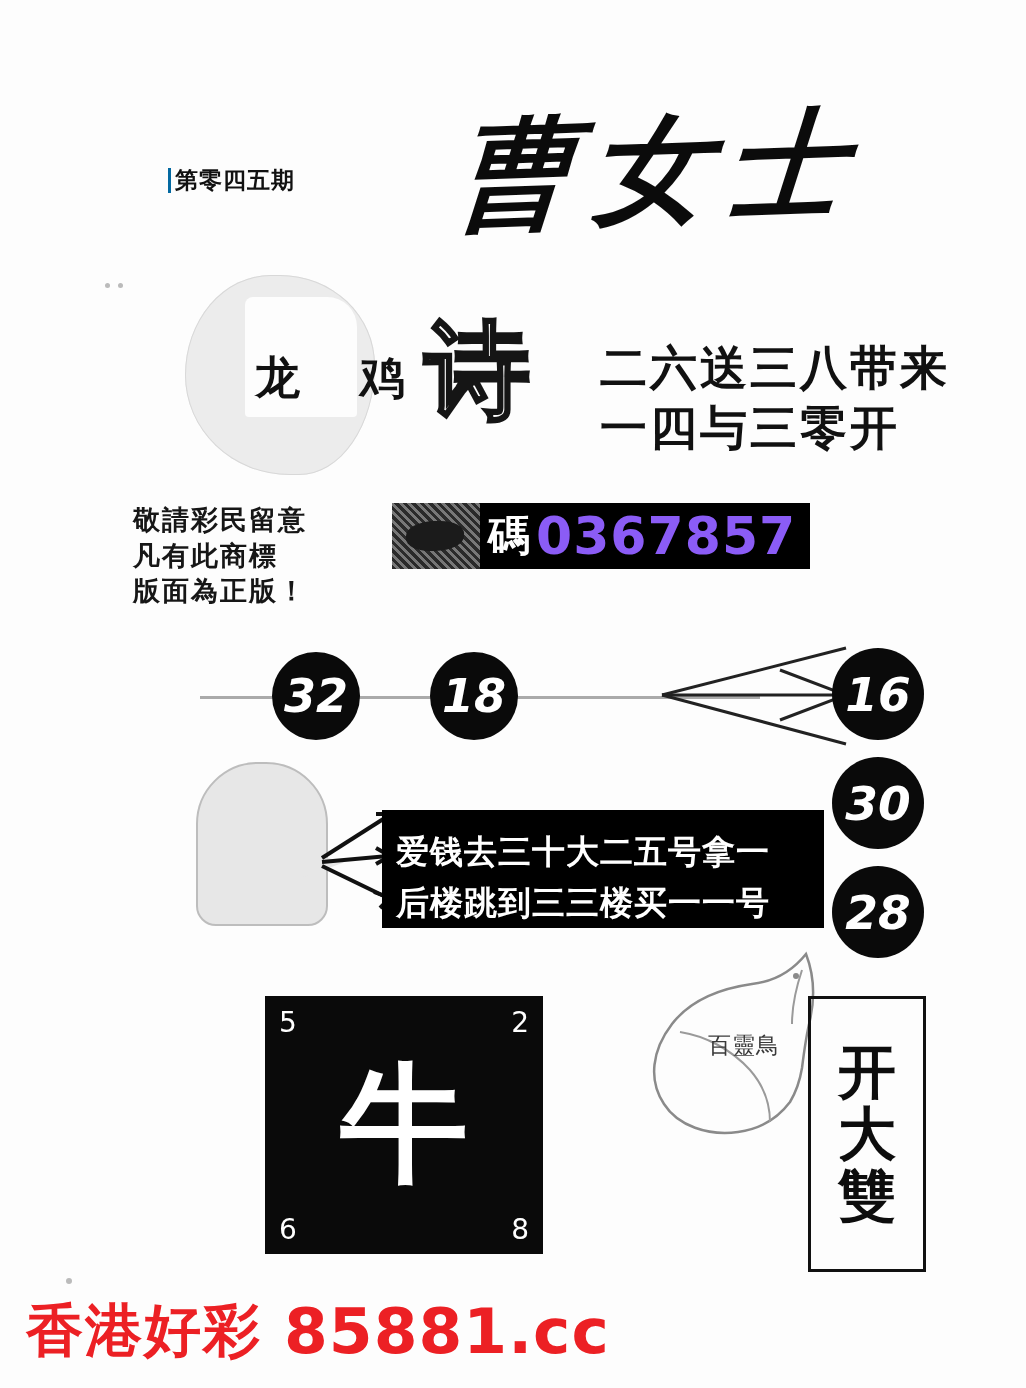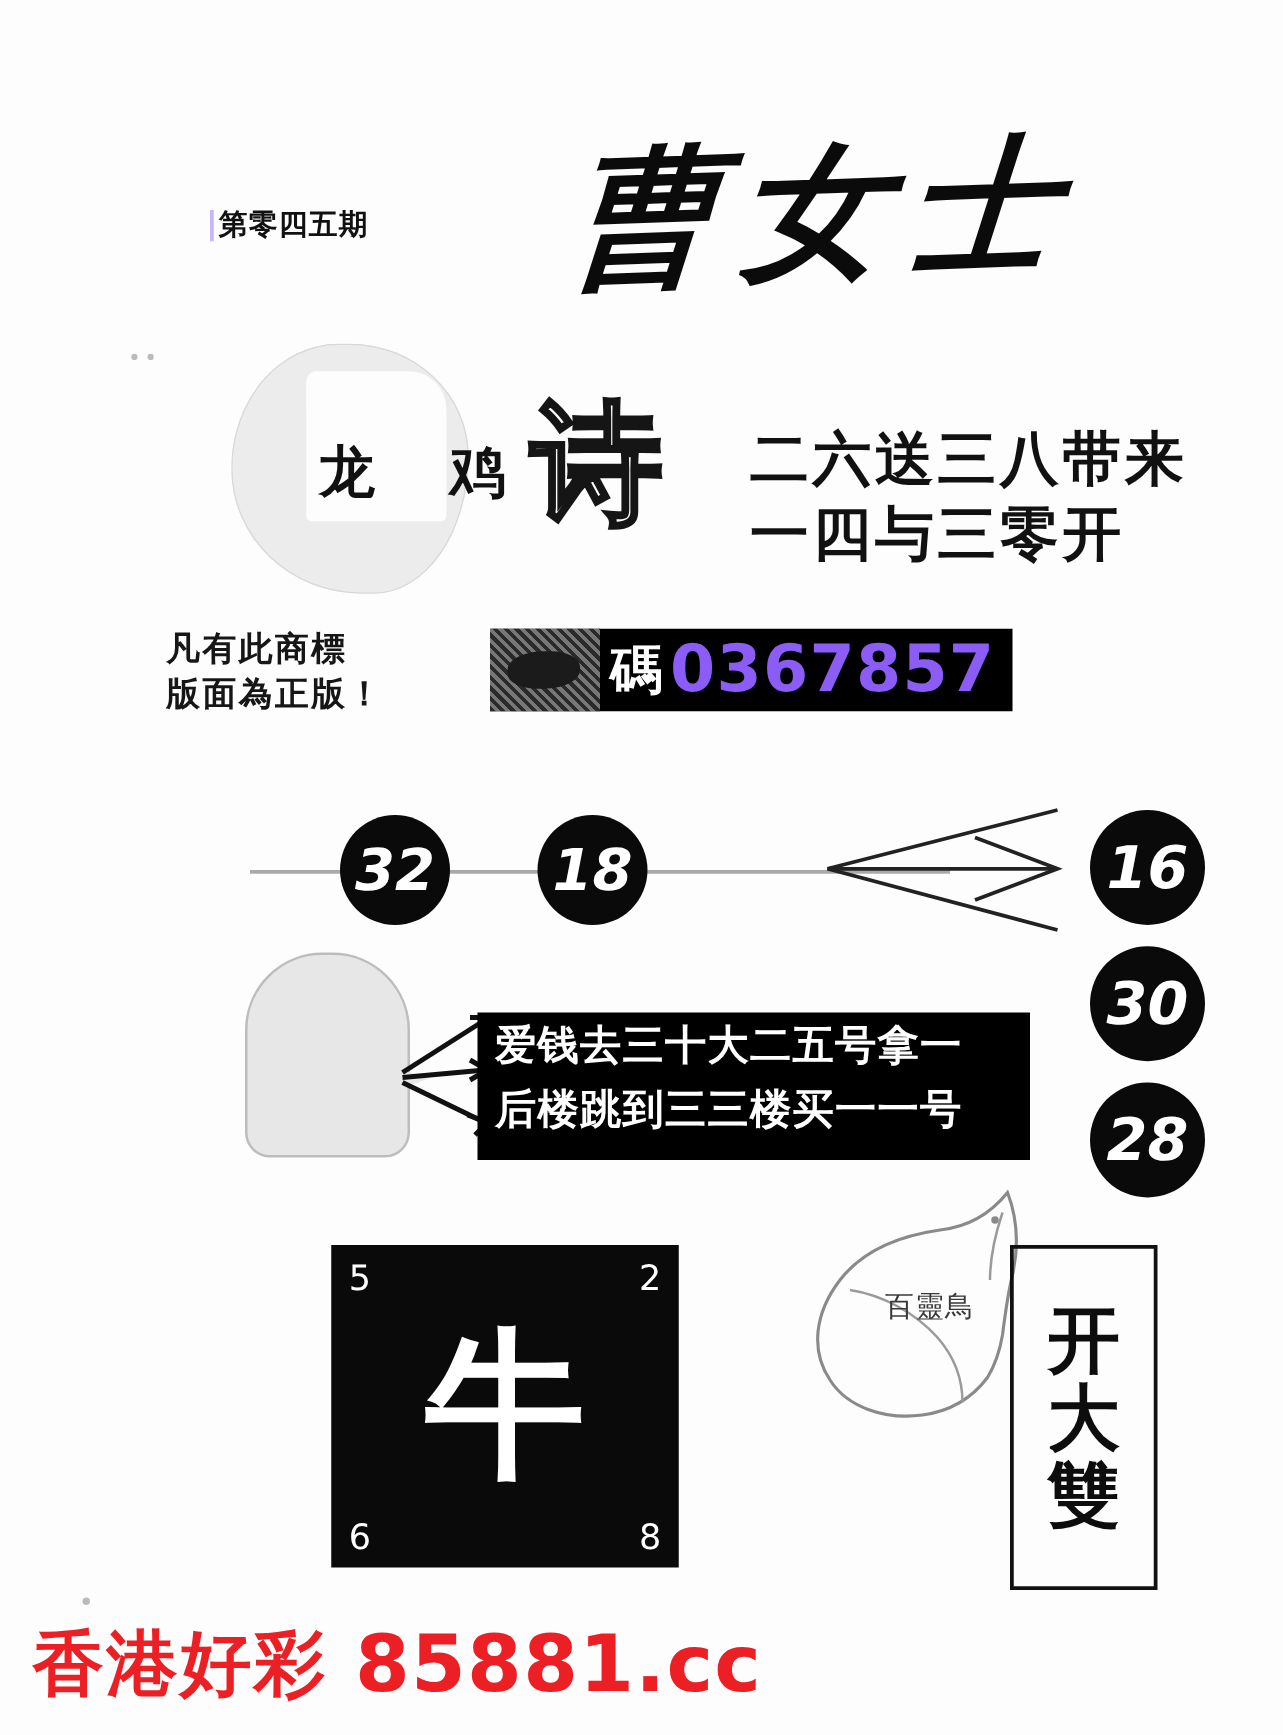--- a/index.html
+++ b/index.html
@@ -24,21 +24,21 @@
 
   
   .issue-label {
     position: absolute;
     left: 168px;
     top: 168px;
     font-size: 23px;
     letter-spacing: 1px;
     font-family: "DejaVu Sans", sans-serif;
     font-weight: 600;
-    border-left: 3px solid #c4b5fd;
+    border-left: 3px solid #0369a1;
     padding-left: 4px;
     line-height: 1.1;
     color: #111;
   }
 
   
   .brush-title {
     position: absolute;
     left: 455px;
     top: 110px;
@@ -179,21 +179,21 @@
     justify-content: center;
     font-family: "DejaVu Sans", sans-serif;
     font-weight: 700;
     font-style: italic;
   }
   .ball-row1 { width: 88px; height: 88px; font-size: 46px; top: 652px; }
   .ball-r1-a { left: 272px; }
   .ball-r1-b { left: 430px; }
   .ball-r1-c { left: 592px; }
 
-  .ball-col { width: 92px; height: 92px; font-size: 47px; left: 872px; }
+  .ball-col { width: 92px; height: 92px; font-size: 47px; left: 832px; }
   .ball-c-a { top: 648px; }
   .ball-c-b { top: 757px; }
   .ball-c-c { top: 866px; }
 
   .connector-line {
     position: absolute;
     left: 200px;
     top: 696px;
     width: 560px;
     height: 3px;
@@ -233,21 +233,21 @@
   .msg-box {
     position: absolute;
     left: 382px;
     top: 810px;
     width: 442px;
     height: 118px;
     background: #000;
     color: #fff;
     display: flex;
     flex-direction: column;
-    justify-content: flex-start;
+    justify-content: flex-end;
     padding: 0 14px;
     box-sizing: border-box;
   }
   .msg-line {
     font-size: 33px;
     font-family: "DejaVu Sans", sans-serif;
     font-weight: 600;
     letter-spacing: 1px;
     line-height: 1.55;
     white-space: nowrap;
@@ -367,20 +367,21 @@
   <div class="seal-chars">龙 鸡</div>
 
   <div class="outline-char">诗</div>
 
   <div class="poem">
     <div>二六送三八带来</div>
     <div>一四与三零开</div>
   </div>
 
   <div class="notice">
+    <div>敬請彩民留意</div>
     <div>凡有此商標</div>
     <div>版面為正版！</div>
   </div>
 
   <div class="hotline">
     <div class="hotline-stamp"></div>
     <div class="hotline-word">碼</div>
     <div class="hotline-number">0367857</div>
   </div>
 

